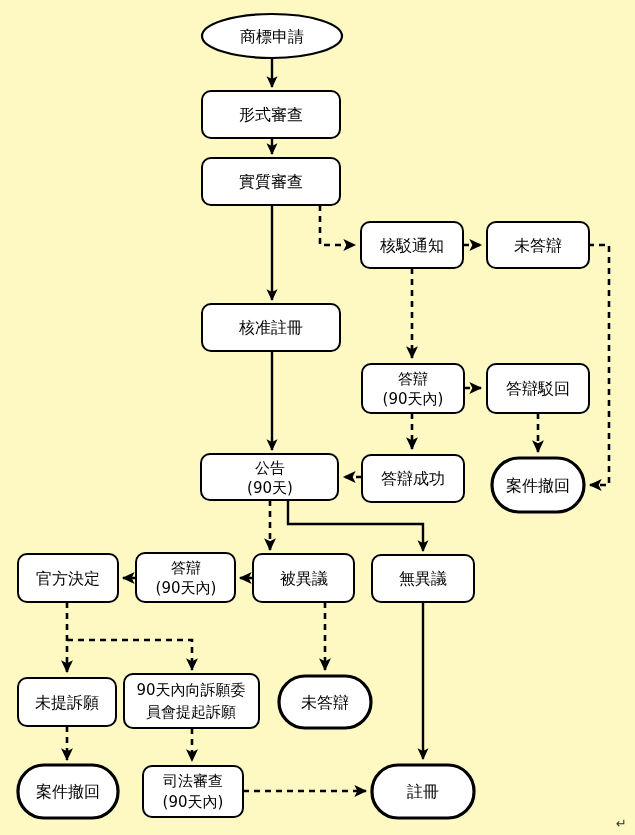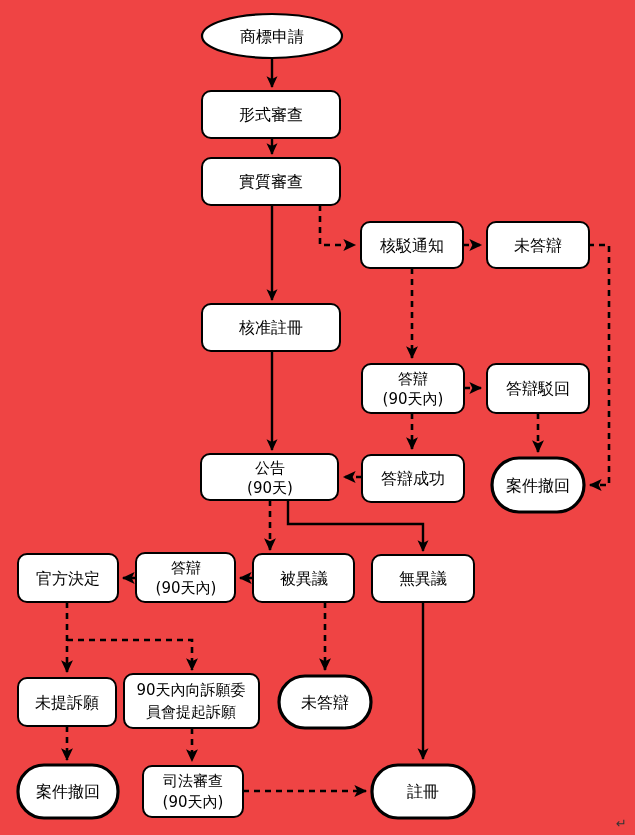--- a/index.html
+++ b/index.html
@@ -10,21 +10,21 @@
   body {
     width: 635px;
     height: 835px;
     font-family: "DejaVu Sans", "Liberation Sans", sans-serif;
     overflow: hidden;
   }
   #flow-root {
     position: relative;
     width: 635px;
     height: 835px;
-    background: #ef4444;
+    background: #fef9c3;
   }
   svg#flow-svg {
     position: absolute;
     left: 0;
     top: 0;
     width: 635px;
     height: 835px;
     display: block;
   }
   .node-shape {

